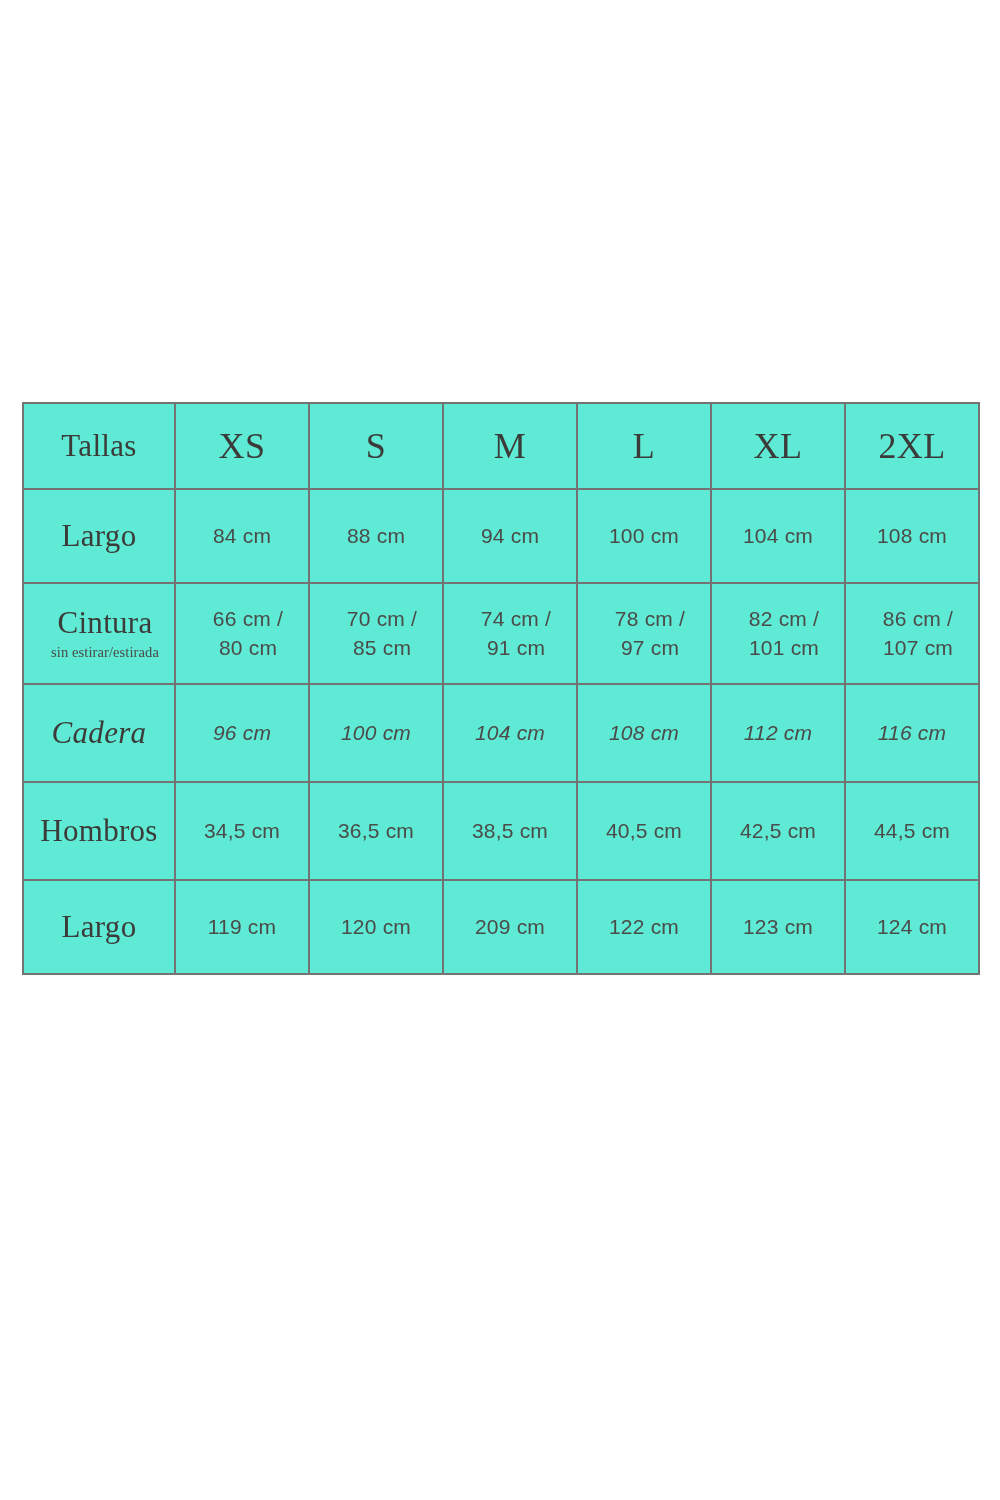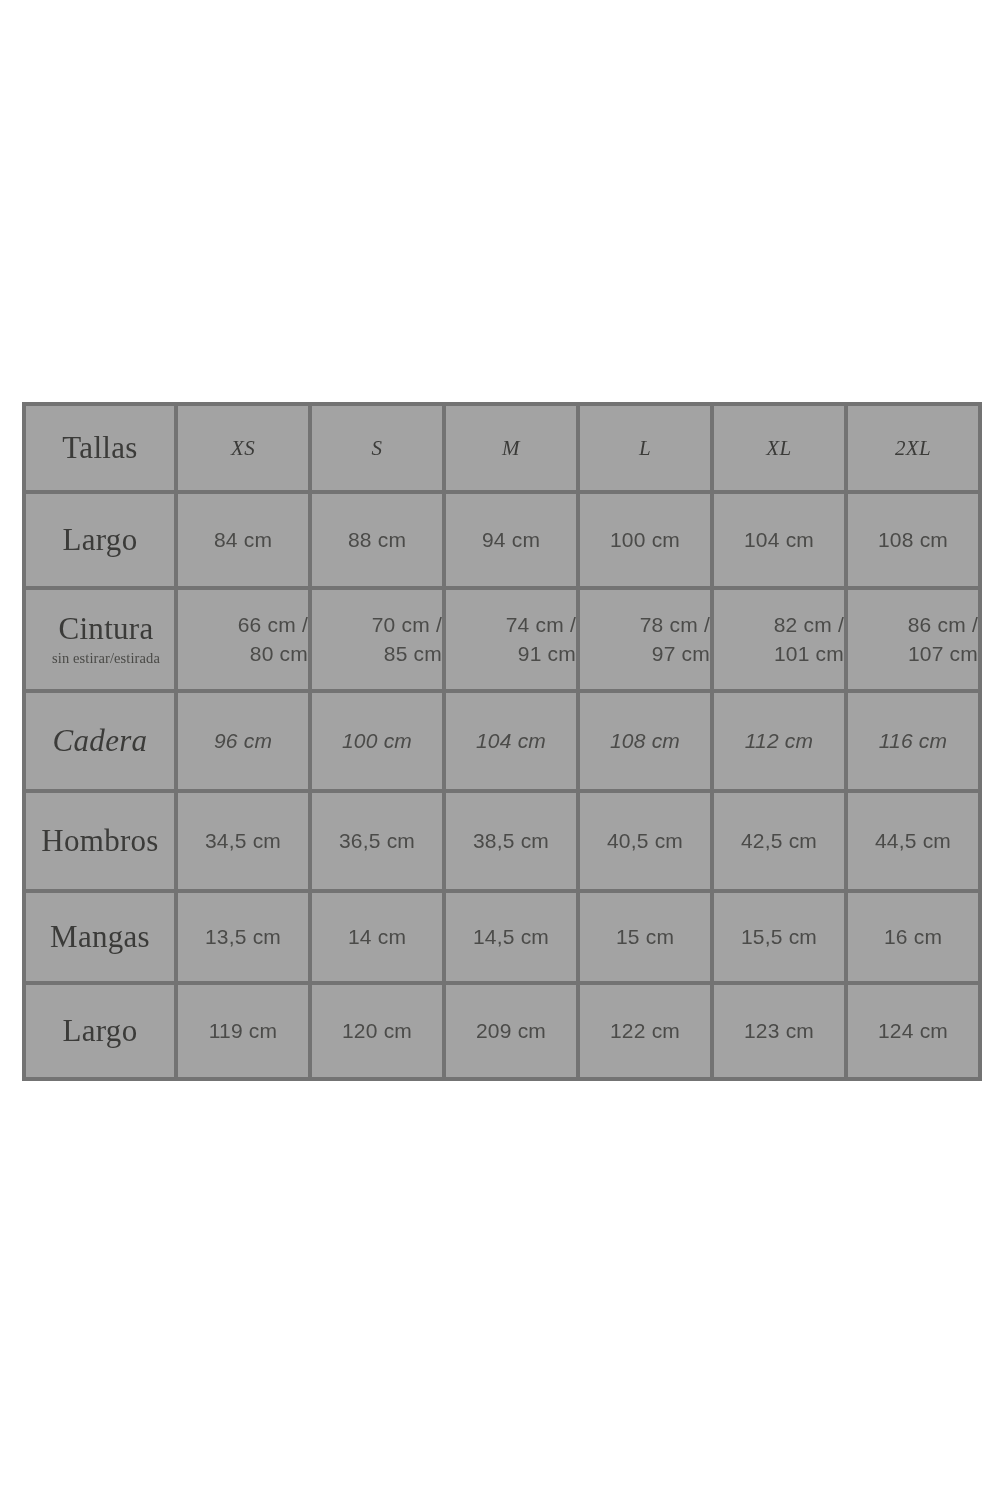--- a/index.html
+++ b/index.html
@@ -21,25 +21,25 @@
     top: 402px;
     width: 956px;
   }
   table.size-table {
     width: 100%;
     border-collapse: collapse;
     table-layout: fixed;
   }
   table.size-table td,
   table.size-table th {
-    border: 4px solid #737373;
+    border: 2px solid #737373;
     text-align: center;
     vertical-align: middle;
     padding: 0;
-    background: #a3a3a3;
+    background: #5eead4;
   }
   
   tr.r-head td { height: 84px; }
   tr.r-busto td { height: 92px; }
   tr.r-cintura td { height: 99px; padding-left: 12px; }
   tr.r-cadera td { height: 96px; font-style: italic; }
   tr.r-hombros td { height: 96px; }
   tr.r-mangas td { height: 88px; }
   tr.r-largo td { height: 92px; }
 
@@ -57,35 +57,34 @@
   .rowlabel .sub {
     display: block;
     font-family: "Liberation Serif", serif;
     font-size: 14.5px;
     color: #4a4a47;
     letter-spacing: 0.1px;
     margin-top: 4px;
   }
   .sizehead {
     font-family: "Liberation Serif", serif;
-    font-size: 21px;
+    font-size: 36px;
     color: #3b3b39;
     letter-spacing: 0.4px;
-    font-style: italic;
   }
   .cellval {
     font-family: "Liberation Sans", sans-serif;
     font-size: 21px;
     color: #4b4b49;
     line-height: 1.38;
     letter-spacing: 0.2px;
     font-weight: 300;
     margin-left: 24px;
   }
-  .cellval .ln { display: block; text-align: right; }
+  .cellval .ln { display: block; }
 </style>
 </head>
 <body>
 
 <div class="size-chart-wrap">
   <table class="size-table">
     <colgroup>
       <col class="c-label">
       <col class="c-size">
         <col class="c-size">
@@ -159,29 +158,20 @@
       <tr class="r-hombros">
         <td class="rowlabel">Hombros</td>
         <td class="cellval">34,5 cm</td>
         <td class="cellval">36,5 cm</td>
         <td class="cellval">38,5 cm</td>
         <td class="cellval">40,5 cm</td>
         <td class="cellval">42,5 cm</td>
         <td class="cellval">44,5 cm</td>
       </tr>
 
-      <tr class="r-mangas">
-        <td class="rowlabel">Mangas</td>
-        <td class="cellval">13,5 cm</td>
-        <td class="cellval">14 cm</td>
-        <td class="cellval">14,5 cm</td>
-        <td class="cellval">15 cm</td>
-        <td class="cellval">15,5 cm</td>
-        <td class="cellval">16 cm</td>
-      </tr>
 
       <tr class="r-largo">
         <td class="rowlabel">Largo</td>
         <td class="cellval">119 cm</td>
         <td class="cellval">120 cm</td>
         <td class="cellval">209 cm</td>
         <td class="cellval">122 cm</td>
         <td class="cellval">123 cm</td>
         <td class="cellval">124 cm</td>
       </tr>

